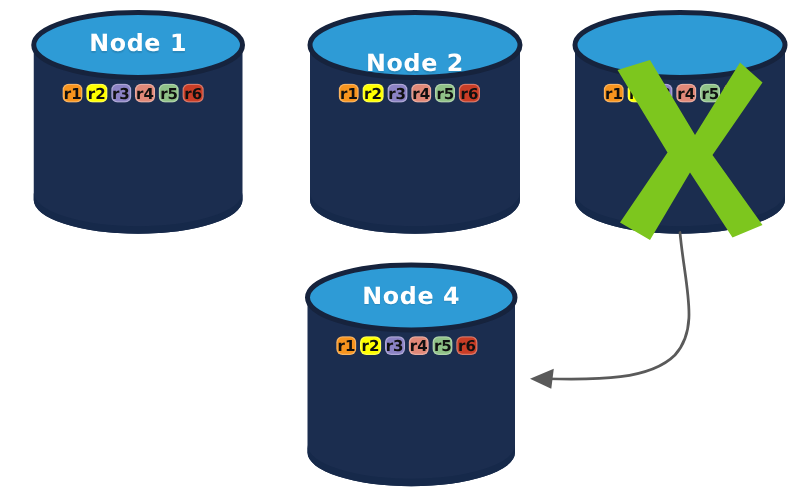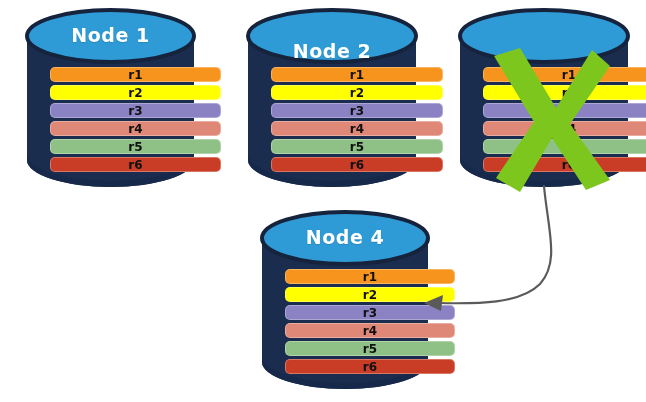--- a/index.html
+++ b/index.html
@@ -46,21 +46,21 @@
     font-family: "DejaVu Sans", sans-serif;
     pointer-events: none;
     text-shadow: 0 1px 1px rgba(0,0,0,0.12);
   }
 
   .rows {
     position: absolute;
     left: 0;
     width: 100%;
     display: flex;
-    flex-direction: column;
+    flex-direction: row;
   }
 
   .row {
     position: relative;
     box-sizing: border-box;
     border-radius: 5px;
     border: 1px solid rgba(255,255,255,0.30);
     display: flex;
     align-items: center;
     justify-content: center;
@@ -174,21 +174,21 @@
         </div>
     </div>
   </div>
 
   <div class="x-mark" style="left:486px; top:44px; width:130px; height:150px;">
     <svg width="130" height="150" viewBox="0 0 130 150">
       <polygon points="8,12 34,4 70,64 106,6 124,22 84,80 124,136 100,146 66,94 34,148 10,134 48,78" fill="#7DC61E"></polygon>
     </svg>
   </div>
 
-  <div class="node" style="left:260px; top:210px; width:170px; height:180px;">
+  <div class="node" style="left:244px; top:210px; width:170px; height:180px;">
     <svg class="node-svg" viewBox="0 0 170 180" preserveAspectRatio="none">
       <path d="M2,28 L2,152 A 83,27 0 0 0 168,152 L168,28 Z" fill="#1B2D4F"></path>
       <path d="M2,152 A 83,27 0 0 0 168,152 L168,146 A 83,27 0 0 1 2,146 Z" fill="#16294A"></path>
       <ellipse cx="85" cy="28" rx="83" ry="26" fill="#2E9BD6" stroke="#16233D" stroke-width="4"></ellipse>
     </svg>
     <div class="node-title" style="top:16px; font-size:19px;">Node  4</div>
     <div class="rows" style="top:59px; padding:0 25px; gap:3px;">
       <div class="row" style="height:15px; font-size:12px; background:#F7941E;">
           <span>r1</span>
         </div>

